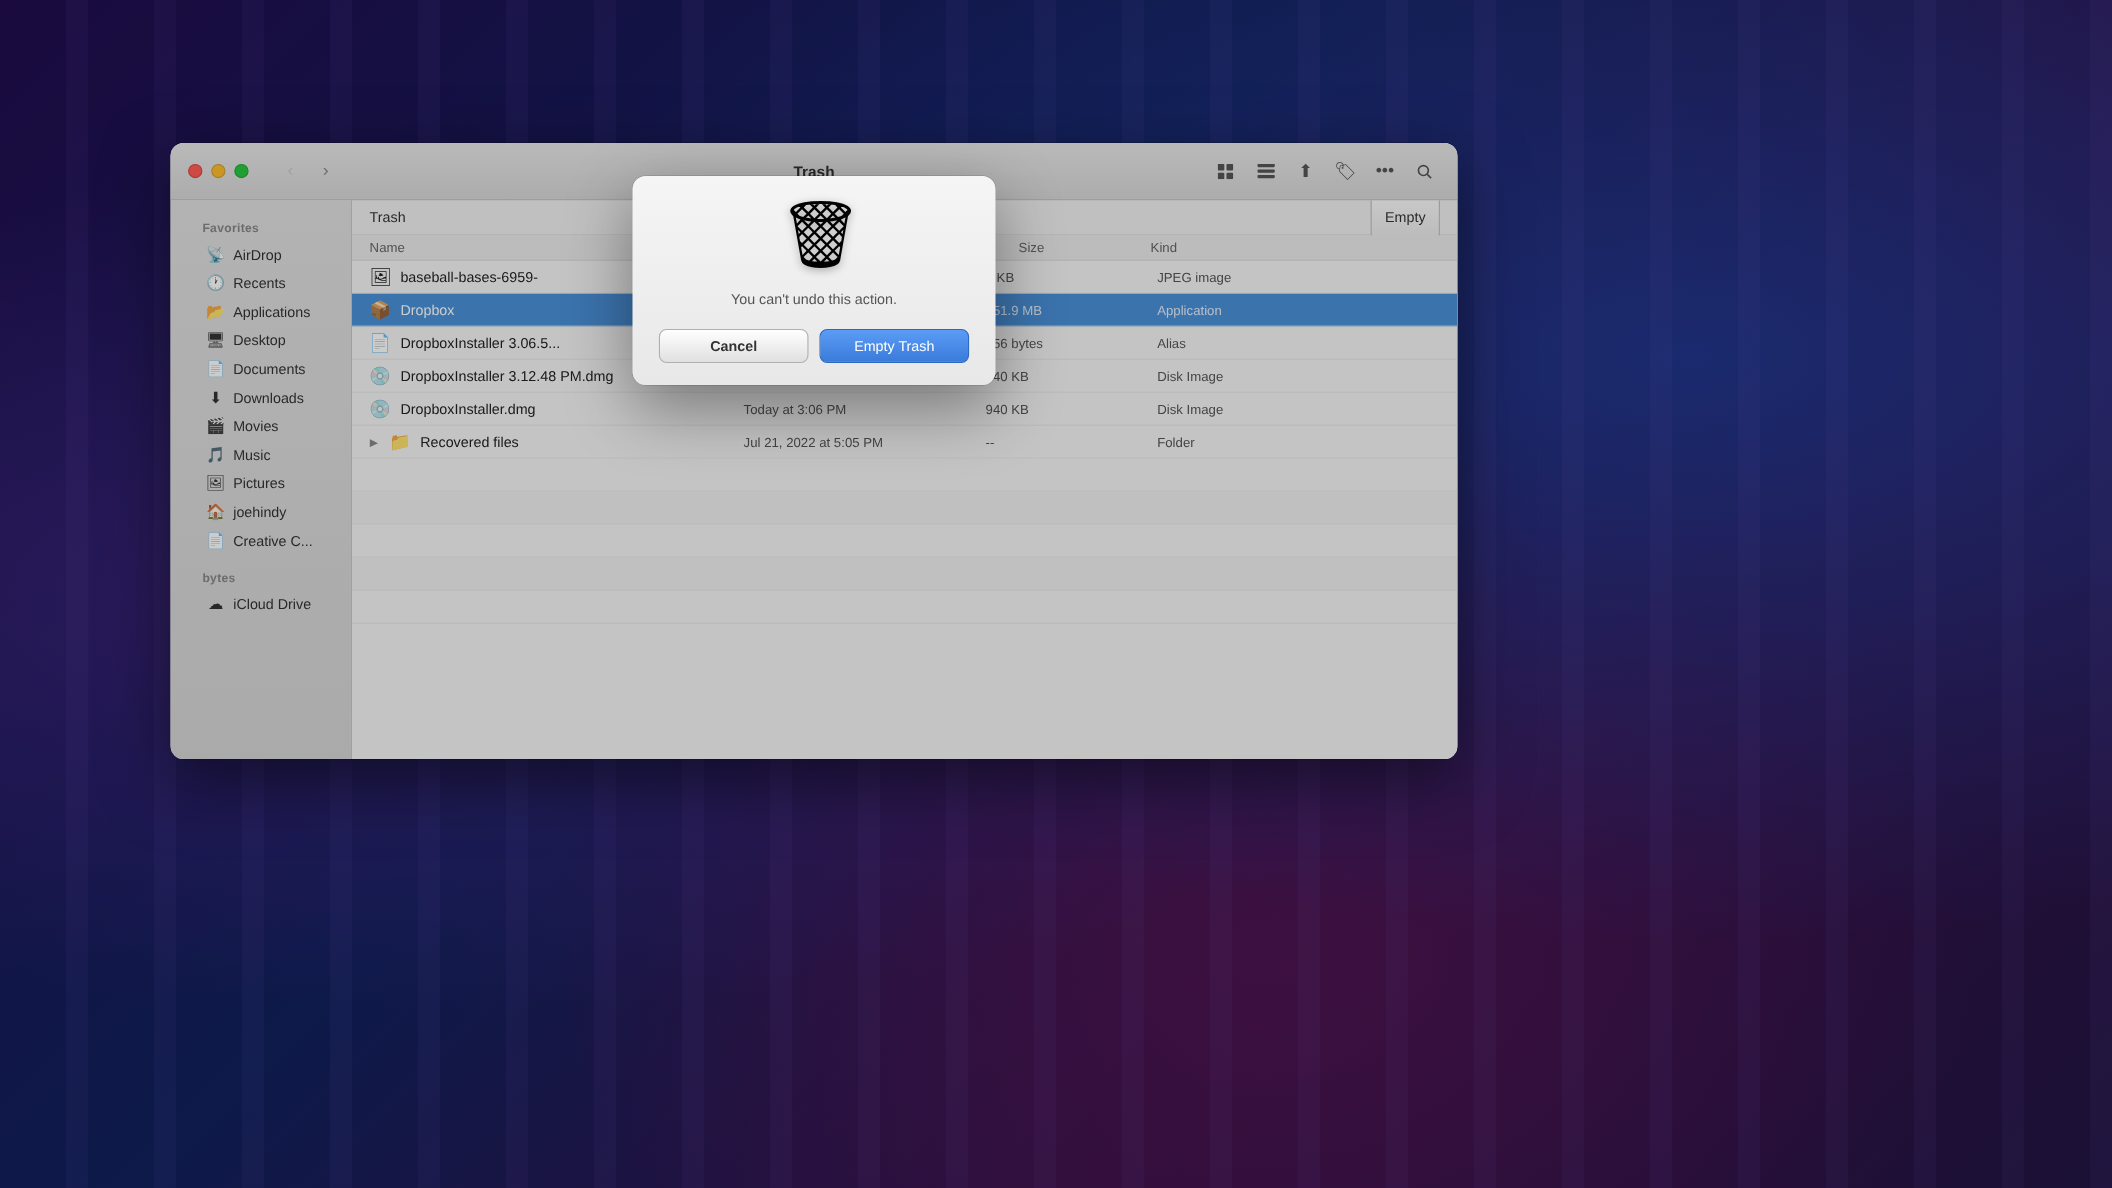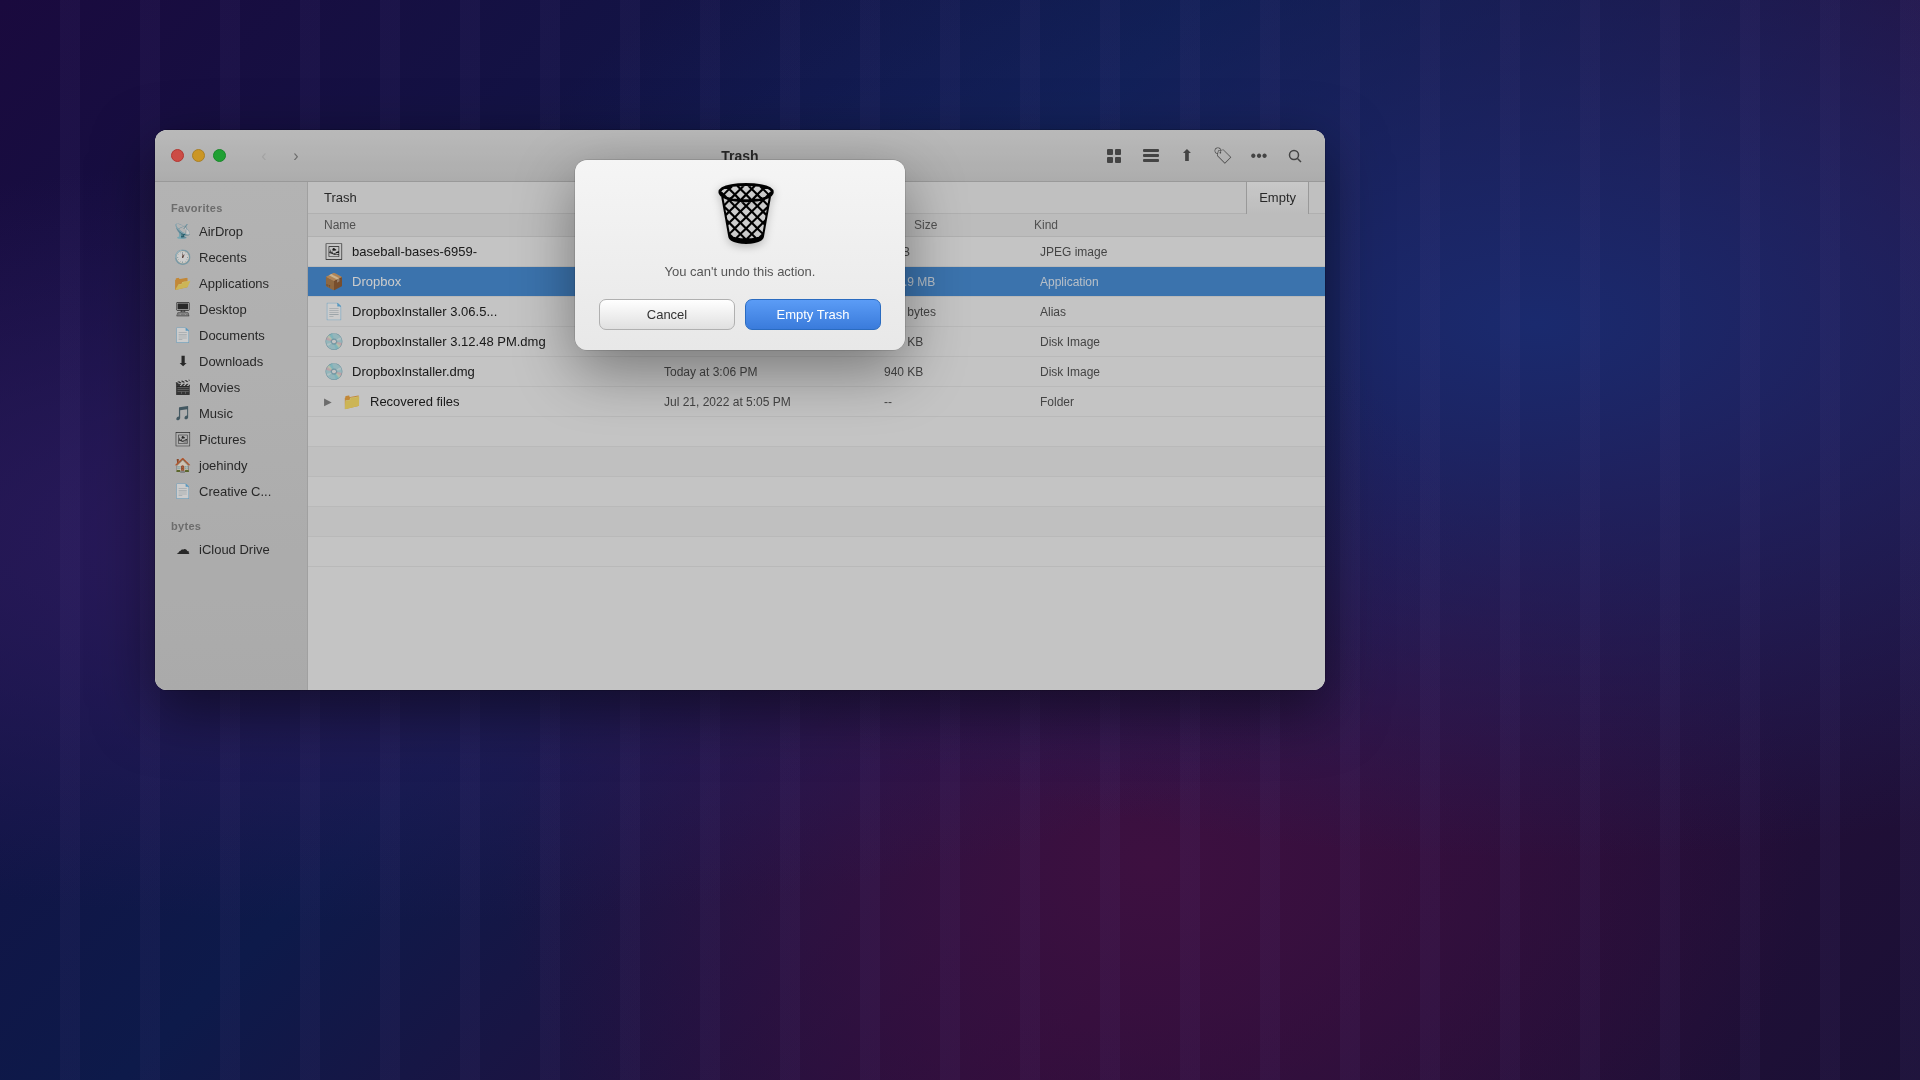--- a/index.html
+++ b/index.html
@@ -130,24 +130,24 @@
     }
 
     .finder-body {
       display: flex;
       flex: 1;
       overflow: hidden;
     }
 
     
     .sidebar {
-      width: 153px;
+      width: 165px;
       background: linear-gradient(180deg, #e0e0e0 0%, #d5d5d5 100%);
       border-right: 1px solid #c8c8c8;
-      padding: 12px 0;
+      padding: 12px 13px;
       overflow-y: auto;
     }
 
     .sidebar-section-label {
       font-size: 11px;
       font-weight: 600;
       color: #888;
       padding: 8px 16px 4px;
       letter-spacing: 0.3px;
     }
@@ -340,21 +340,21 @@
       display: flex;
       gap: 10px;
       justify-content: center;
     }
 
     .dialog-btn {
       flex: 1;
       padding: 7px 16px;
       border-radius: 7px;
       font-size: 13px;
-      font-weight: 400;
+      font-weight: 700;
       cursor: pointer;
       border: 1px solid transparent;
     }
 
     .btn-cancel {
       background: linear-gradient(180deg, #fff 0%, #e0e0e0 100%);
       border-color: #b0b0b0;
       color: #333;
     }
 

